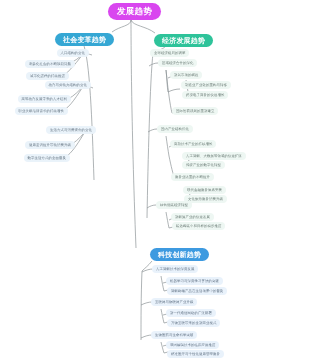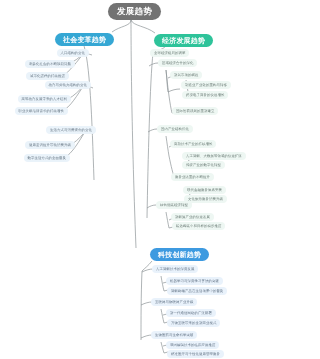--- a/index.html
+++ b/index.html
@@ -8,21 +8,21 @@
     font-family:"Liberation Sans","DejaVu Sans",sans-serif;
     overflow:hidden;position:relative;
   }
   #canvas{position:absolute;left:0;top:0;width:300px;height:359px;}
   svg.links{position:absolute;left:0;top:0;width:300px;height:359px;pointer-events:none;}
 
   .node{position:absolute;box-sizing:border-box;white-space:nowrap;
         display:flex;align-items:center;justify-content:center;}
 
   .root{
-    background:#737373;color:#ffffff;border-radius:9px;
+    background:#d946ef;color:#ffffff;border-radius:9px;
     font-size:8.5px;font-weight:bold;letter-spacing:.3px;
     padding:0 9px;height:17px;
   }
   .branch{
     color:#ffffff;border-radius:8px;font-size:7px;font-weight:bold;
     letter-spacing:.2px;padding:0 8px;height:13px;
   }
   .branch.blue{background:#35a7d4;}
   .branch.green{background:#2ec39a;}
   .branch.azure{background:#3d9ae0;}

